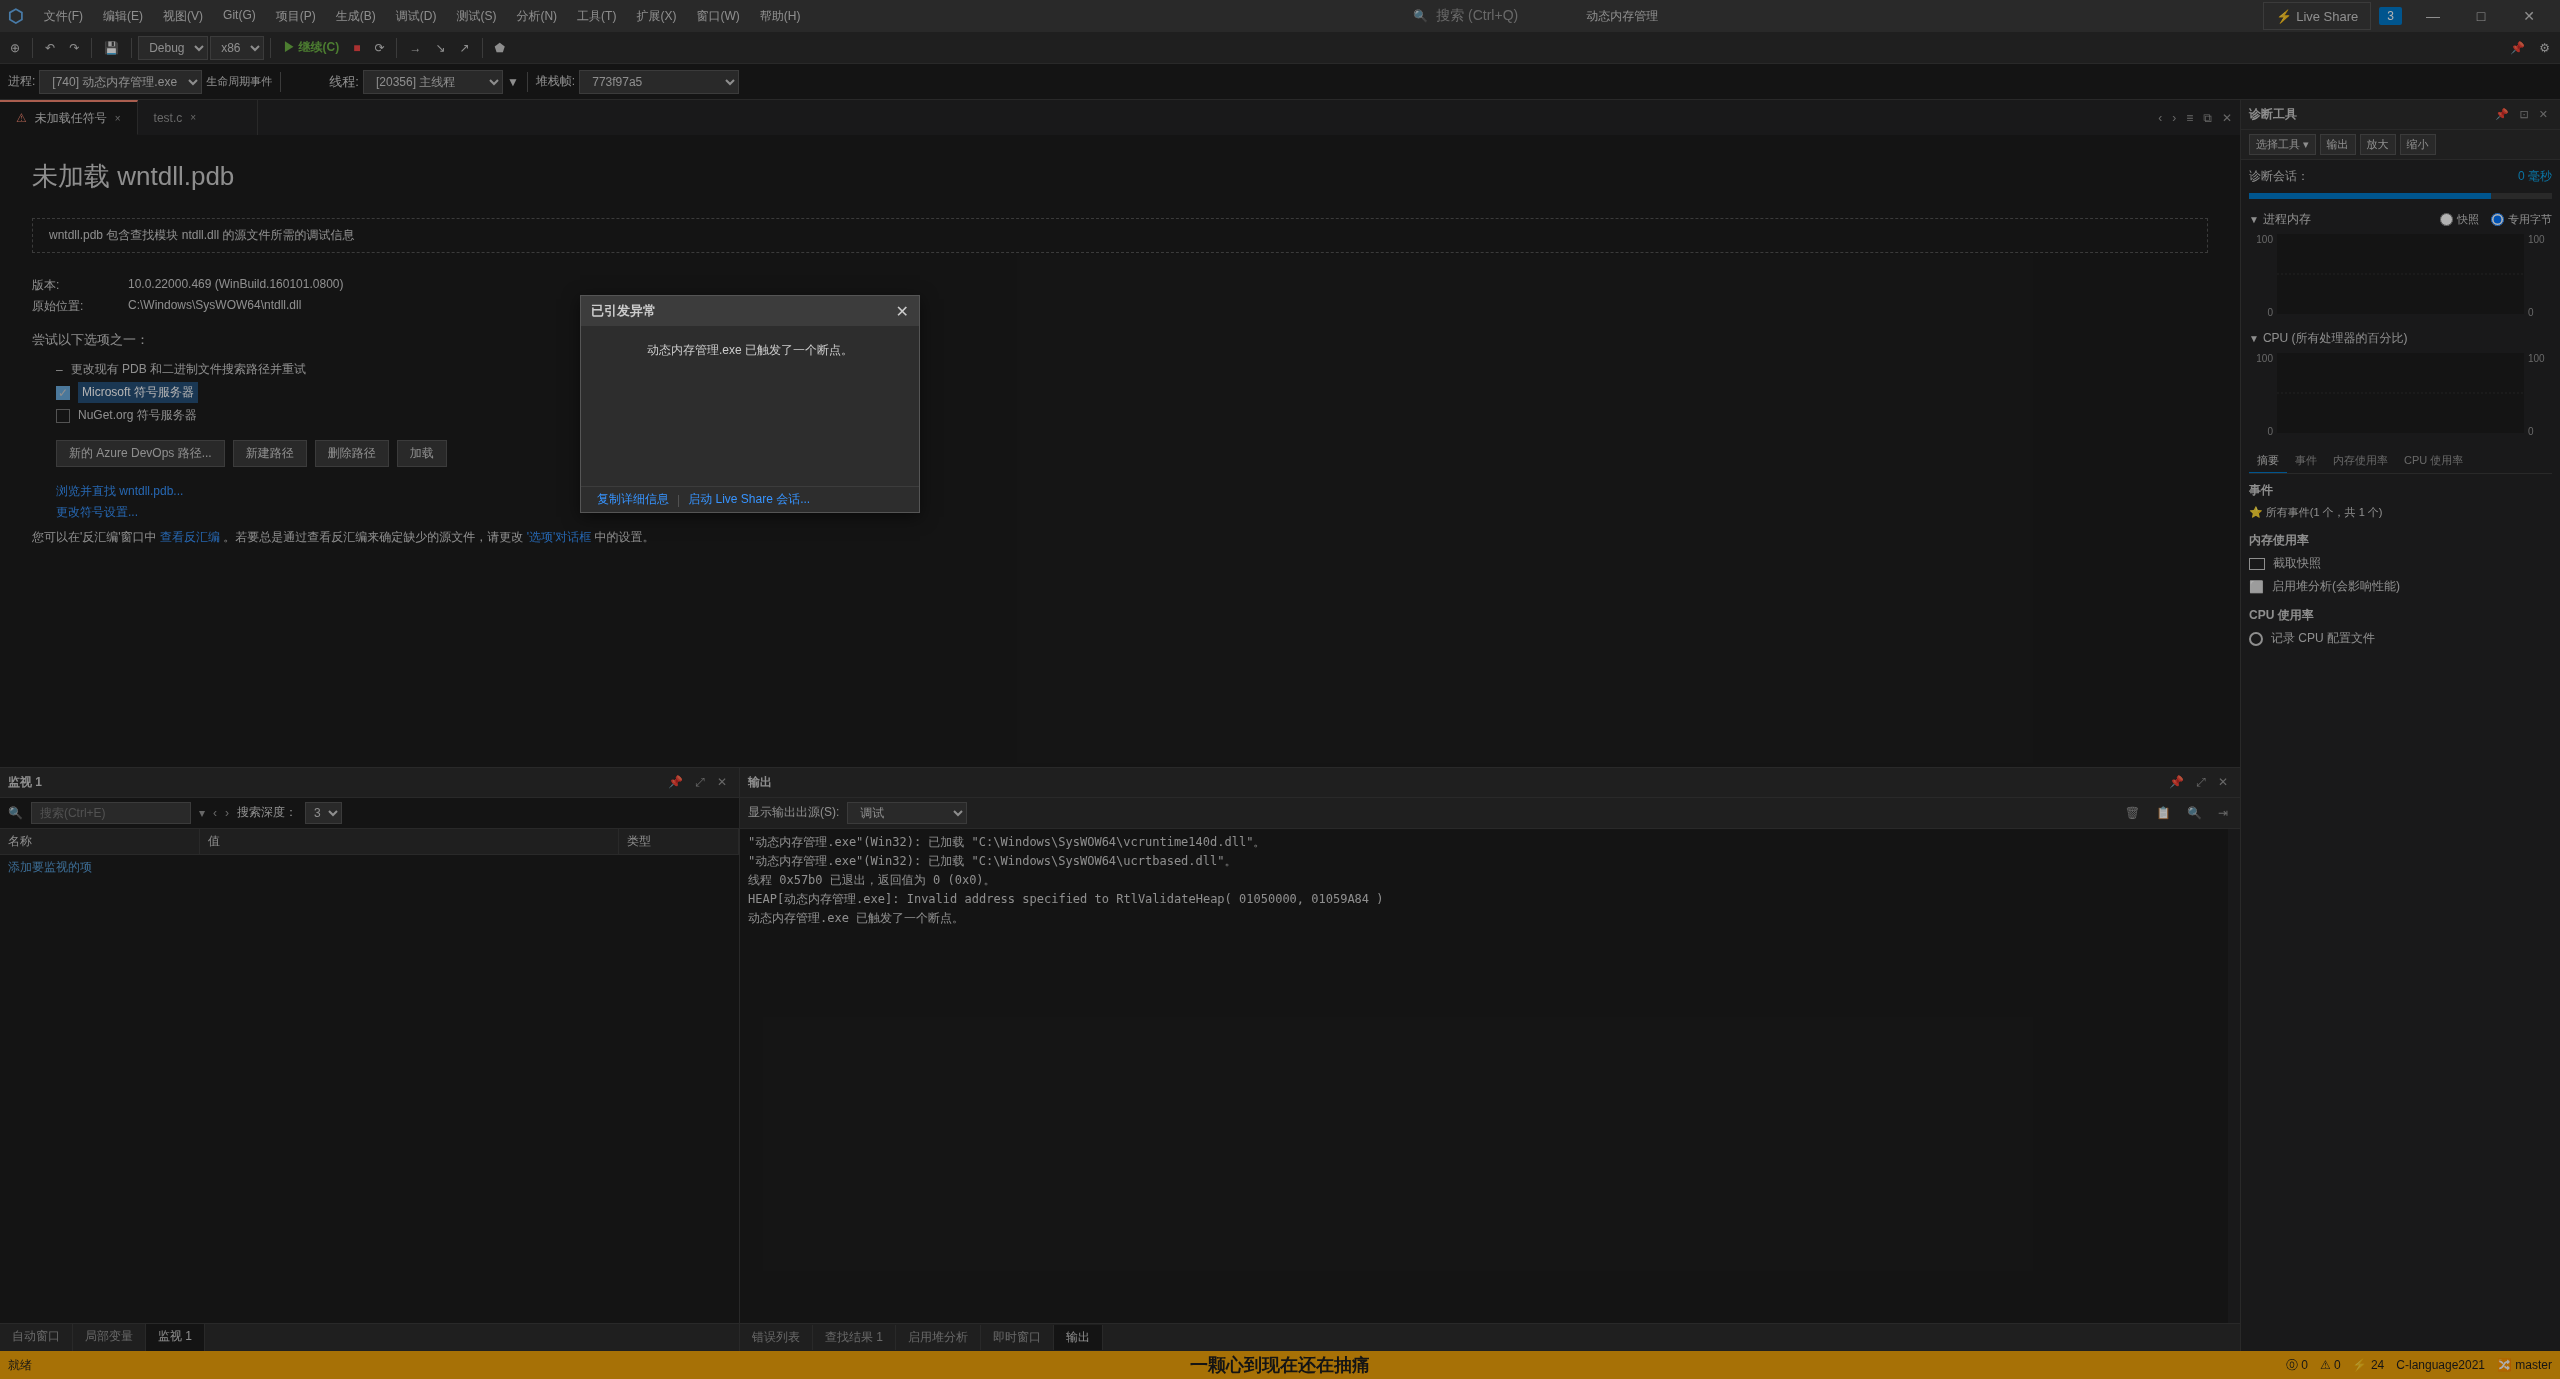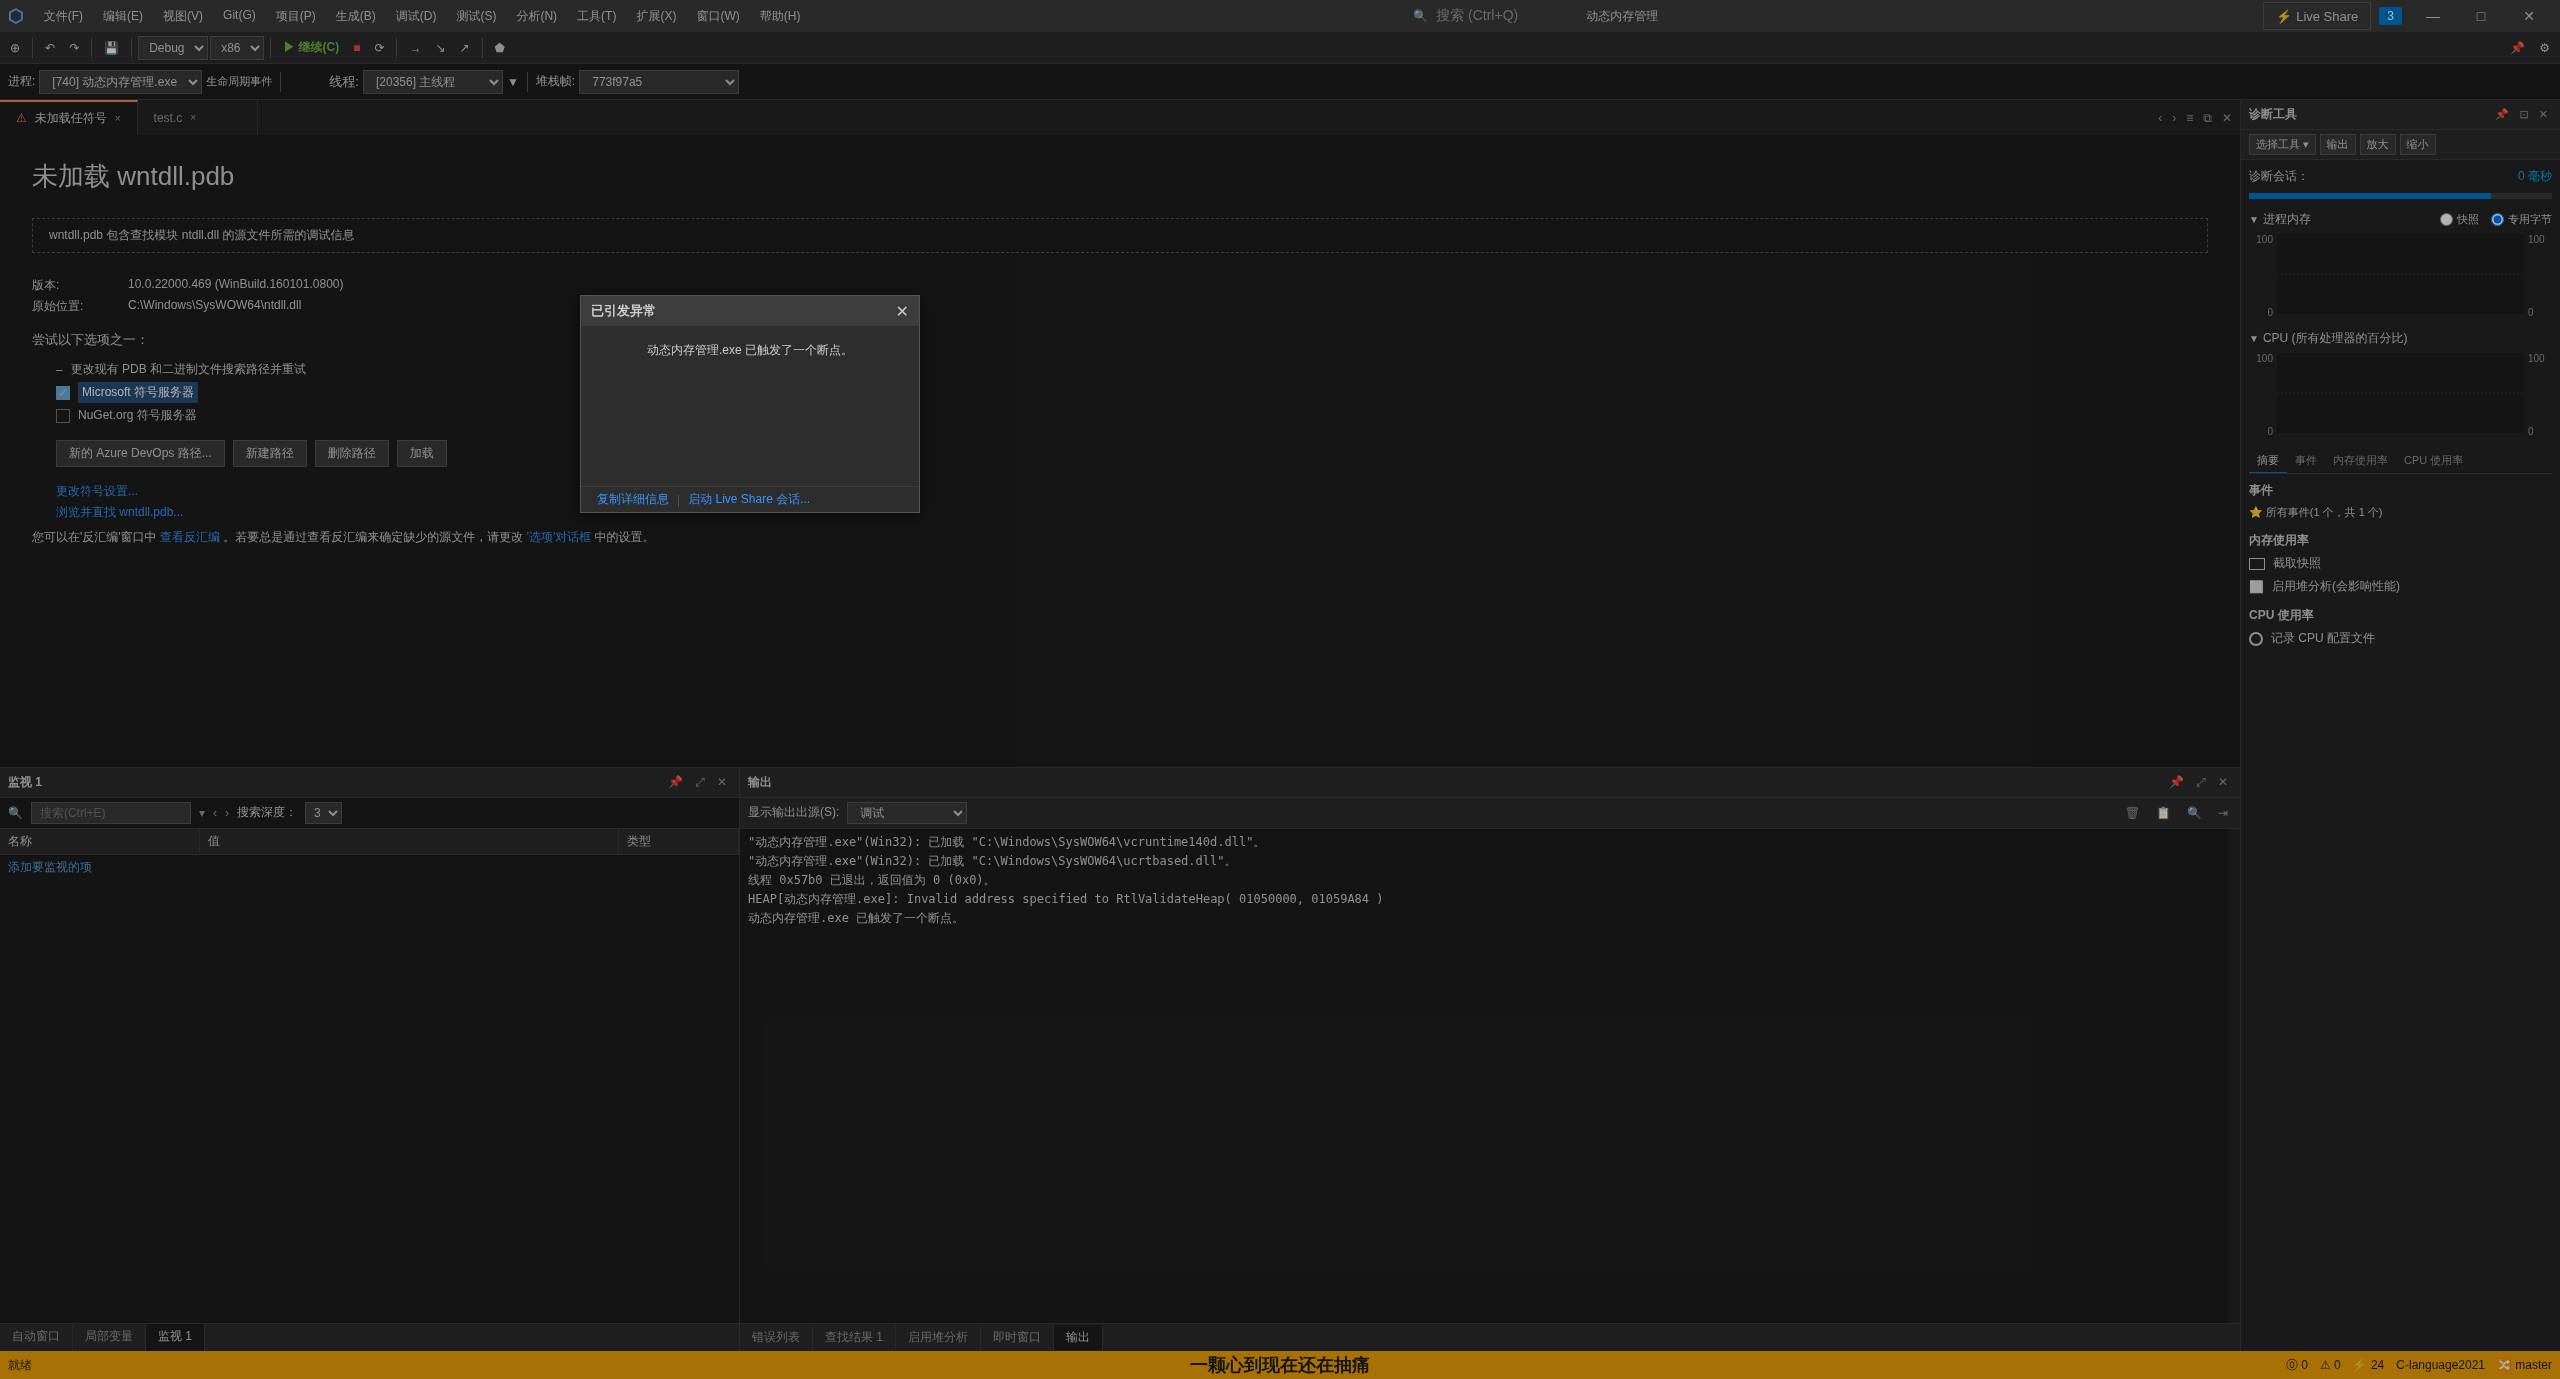--- a/index.html
+++ b/index.html
@@ -773,22 +773,22 @@
         </div>
       </div>
 
       <div class="symbol-buttons">
         <button class="sym-btn">新的 Azure DevOps 路径...</button>
         <button class="sym-btn">新建路径</button>
         <button class="sym-btn">删除路径</button>
         <button class="sym-btn">加载</button>
       </div>
 
+      <a class="browse-link">浏览并直找 wntdll.pdb...</a>
       <a class="browse-link">更改符号设置...</a>
-      <a class="browse-link">浏览并直找 wntdll.pdb...</a>
 
       <div class="bottom-note">
         <span>您可以在'反汇编'窗口中</span>
         <a class="inline-link">查看反汇编</a>
         <span>。若要总是通过查看反汇编来确定缺少的源文件，请更改</span>
         <a class="inline-link">'选项'对话框</a>
         <span>中的设置。</span>
       </div>
     </div>
 

